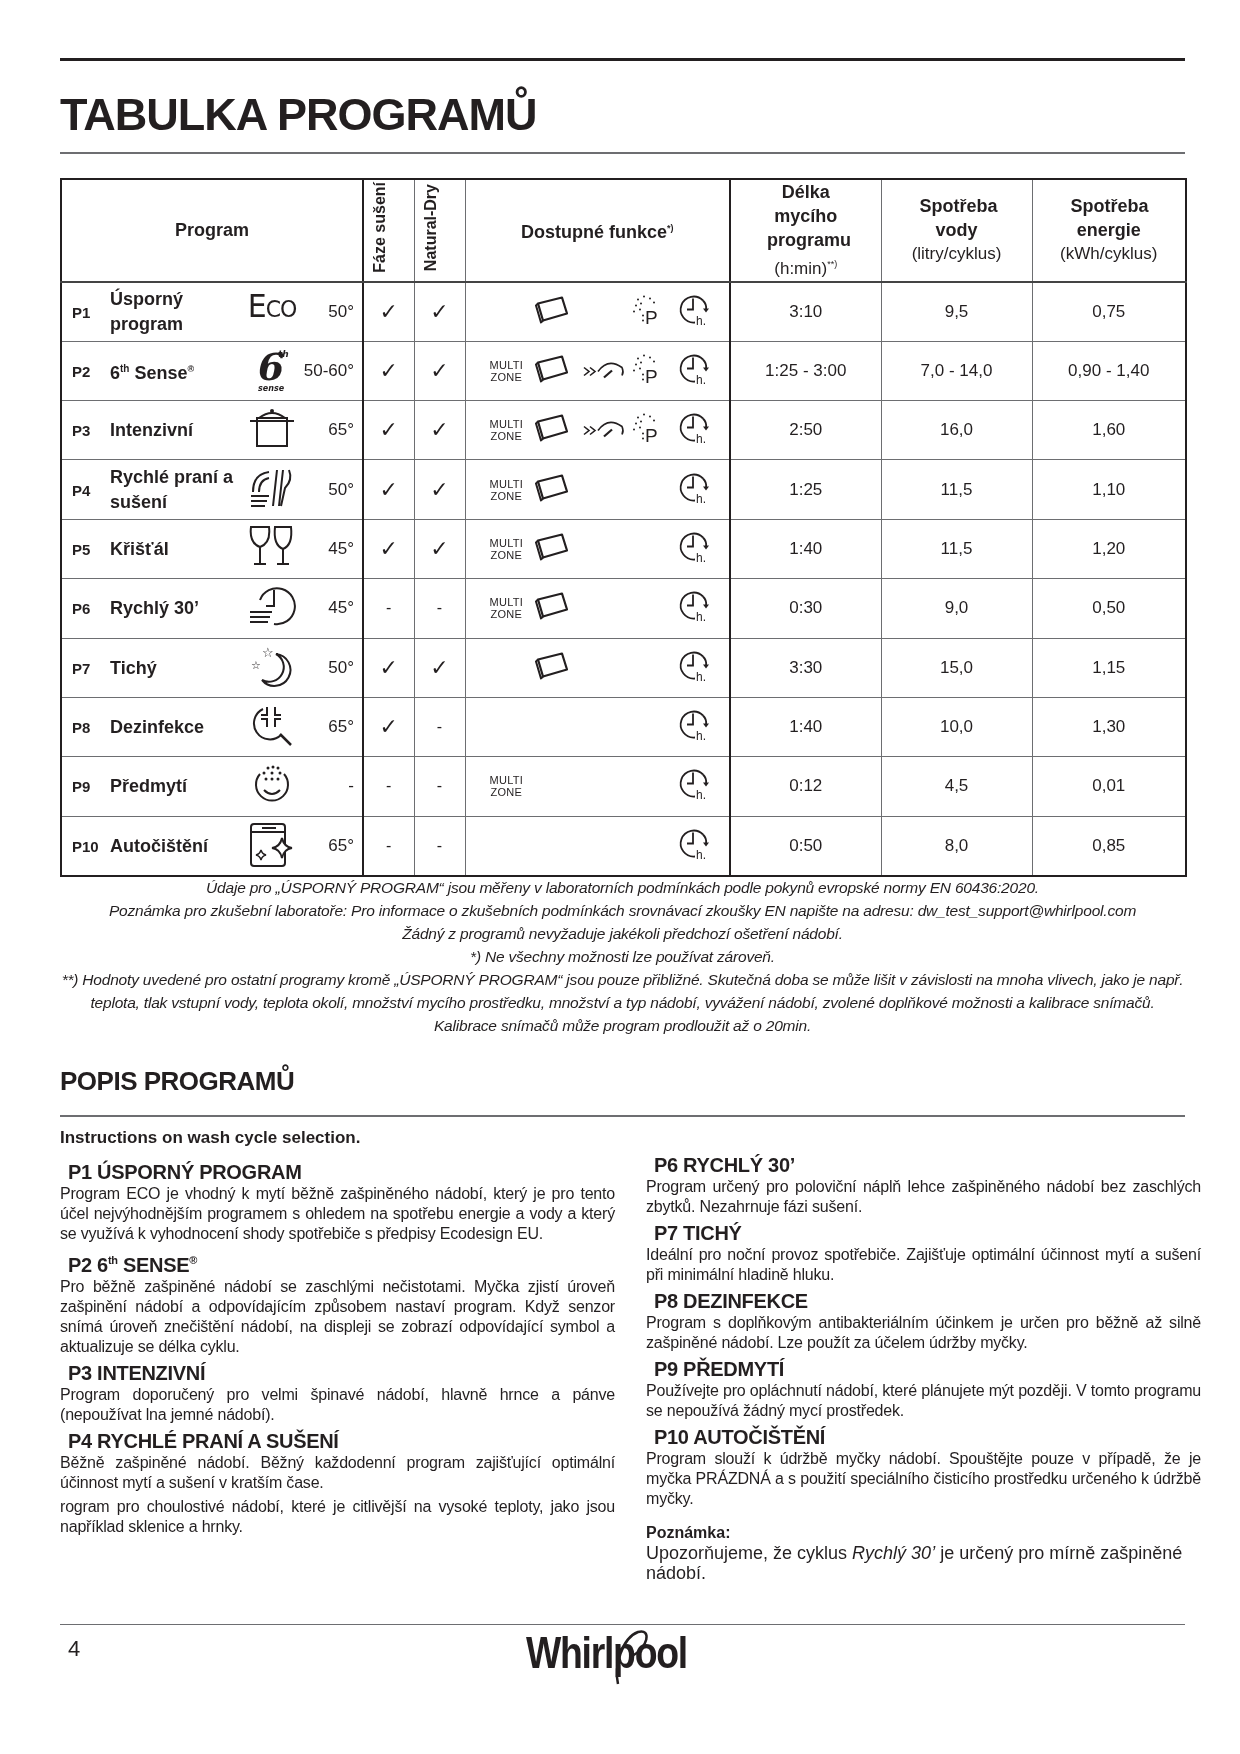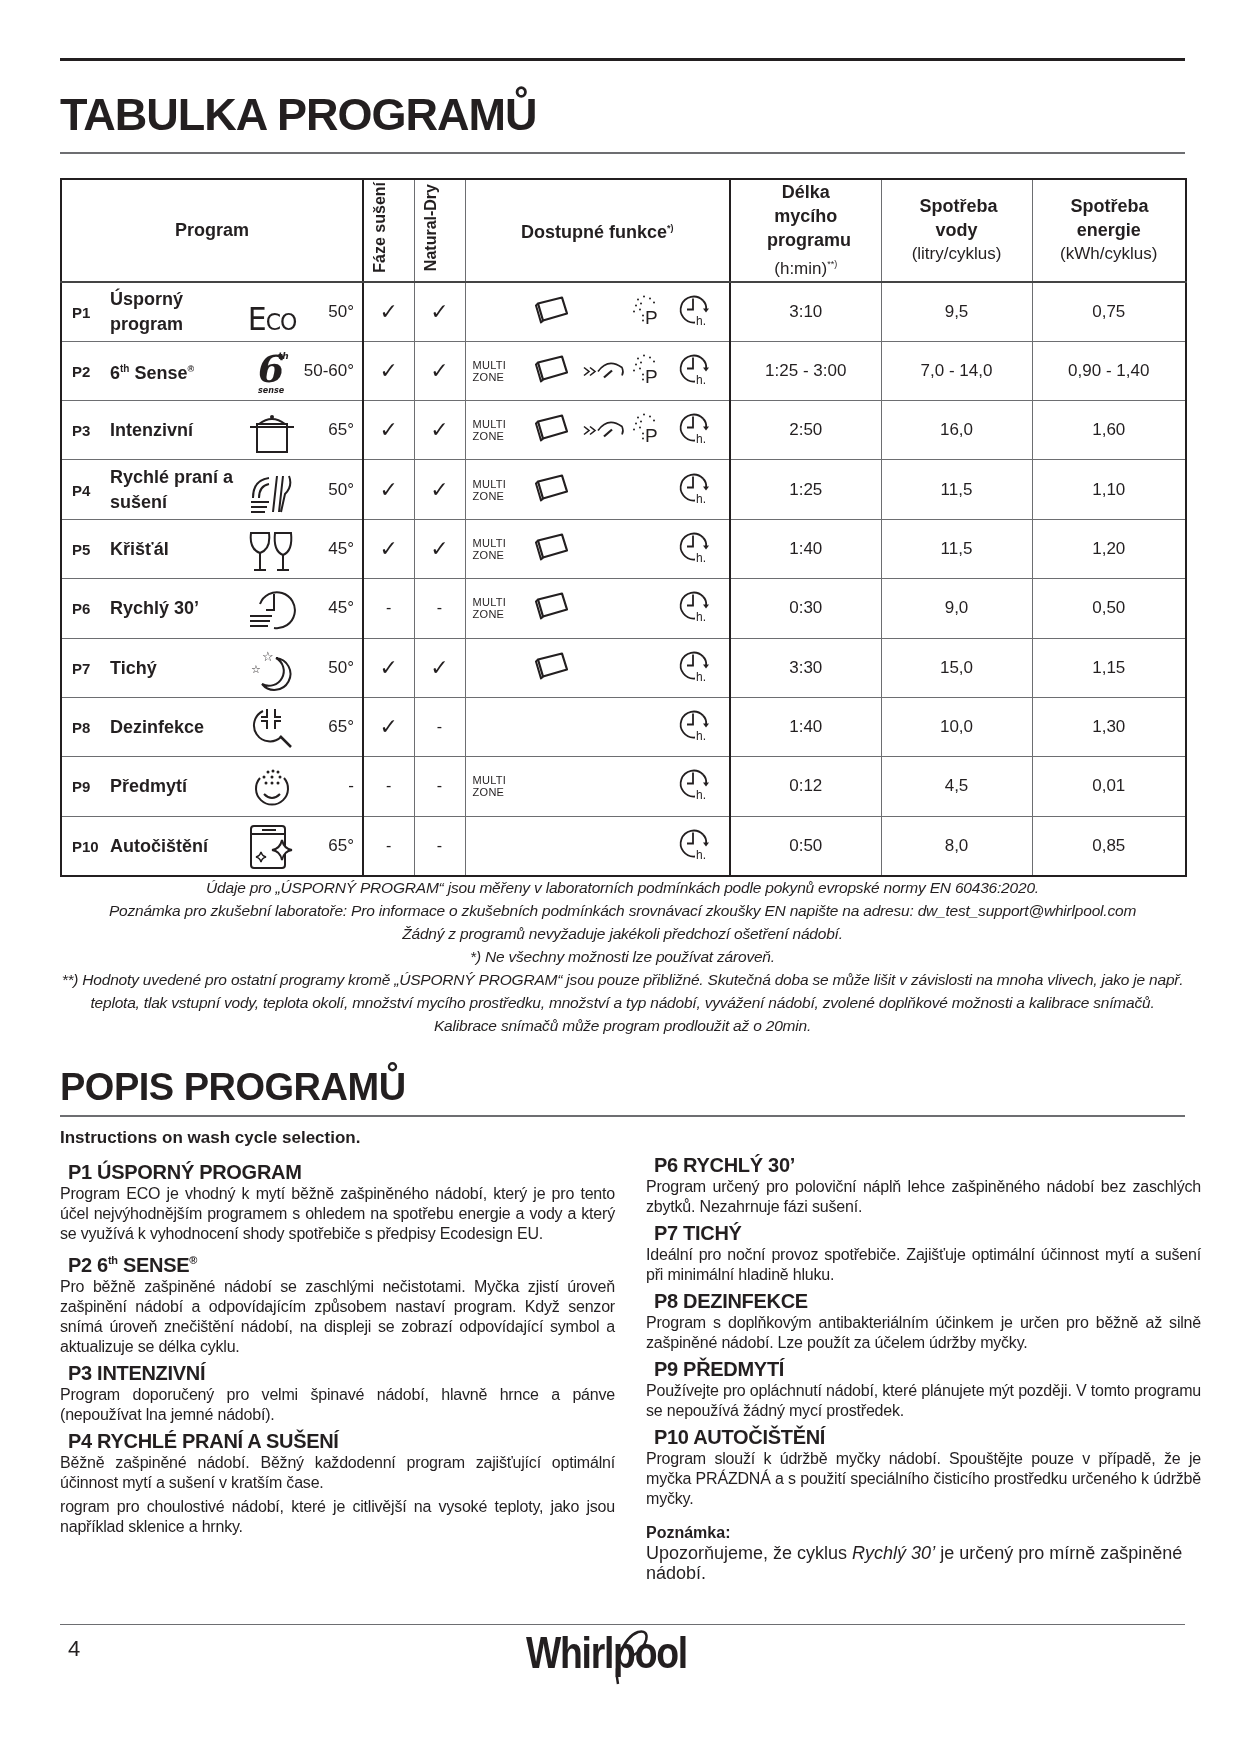--- a/index.html
+++ b/index.html
@@ -16,38 +16,38 @@
   table.prog th { height: 95px; font-weight: bold; font-size: 18px; line-height: 24px; border-bottom: 2px solid #444; }
   table.prog th .sub { font-weight: normal; font-size: 17px; }
   table.prog th sup { font-size: 9px; }
   table.prog td { height: 59.4px; }
   .v-thick-l { border-left: 2px solid #231f20 !important; }
   .vert { writing-mode: vertical-rl; transform: rotate(180deg); font-size: 16px; line-height: 16px; font-weight: bold; display: inline-block; text-align: center; }
 
   .pcell { position: relative; text-align: left !important; }
   .pcell .pid { position: absolute; left: 10px; top: 50%; transform: translateY(-50%); font-weight: bold; font-size: 15px; }
   .pcell .pname { position: absolute; left: 48px; top: 50%; transform: translateY(-50%); font-weight: bold; font-size: 18px; line-height: 25px; width: 130px; }
-  .pcell .picon { position: absolute; left: 180px; top: 50%; transform: translateY(-50%); width: 60px; height: 48px; display: flex; align-items: flex-end; justify-content: center; }
+  .pcell .picon { position: absolute; left: 180px; top: 50%; transform: translateY(-50%); width: 60px; height: 48px; display: flex; align-items: flex-start; justify-content: center; }
   .pcell .ptemp { position: absolute; right: 8px; top: 50%; transform: translateY(-50%); font-size: 17px; }
   .eco { font-size: 30px; font-weight: normal; letter-spacing: -1px; font-family: "DejaVu Sans", sans-serif; transform: scaleY(1.05); }
 
   .check { font-size: 22px; font-weight: bold; }
   .dash { font-size: 16px; }
 
   .fcell { position: relative; }
-  .fcell .mz { position: absolute; left: 7px; top: 50%; transform: translateY(-50%); font-size: 11px; line-height: 12px; text-align: left; letter-spacing: 0.3px; }
+  .fcell .mz { position: absolute; left: 24px; top: 50%; transform: translateY(-50%); font-size: 11px; line-height: 12px; text-align: center; letter-spacing: 0.3px; }
   .fcell .tab { position: absolute; left: 68px; top: 50%; transform: translateY(-50%); }
   .fcell .speed { position: absolute; left: 116px; top: 50%; transform: translateY(-50%); }
   .fcell .pw { position: absolute; left: 166px; top: 50%; transform: translateY(-50%); }
   .fcell .delay { position: absolute; left: 211px; top: 50%; transform: translateY(-50%); }
 
   .notes { position: absolute; left: 60px; top: 876px; width: 1125px; font-style: italic; font-size: 15.5px; line-height: 23px; letter-spacing: -0.2px; }
   .notes p { margin: 0; text-align: center; }
 
-  .h2 { position: absolute; left: 60px; top: 1068px; font-size: 38px; font-weight: bold; letter-spacing: -0.5px; line-height: 1; }
+  .h2 { position: absolute; left: 60px; top: 1068px; font-size: 26px; font-weight: bold; letter-spacing: -0.5px; line-height: 1; }
   .rule-h2 { position: absolute; left: 60px; top: 1115px; width: 1125px; height: 2px; background: #6d6e71; }
   .instr { position: absolute; left: 60px; top: 1128px; font-size: 17px; font-weight: bold; }
 
   .col { position: absolute; top: 1160px; width: 555px; }
   .col.left { left: 60px; }
   .col.right { left: 646px; top: 1153px; }
   .sec { margin-bottom: 4px; }
   .sec h3 { font-size: 20px; font-weight: bold; line-height: 24px; letter-spacing: -0.3px; margin-left: 8px; }
   .sec h3 sup { font-size: 11px; }
   .sec p { font-size: 16px; line-height: 20px; text-align: justify; letter-spacing: -0.2px; }

